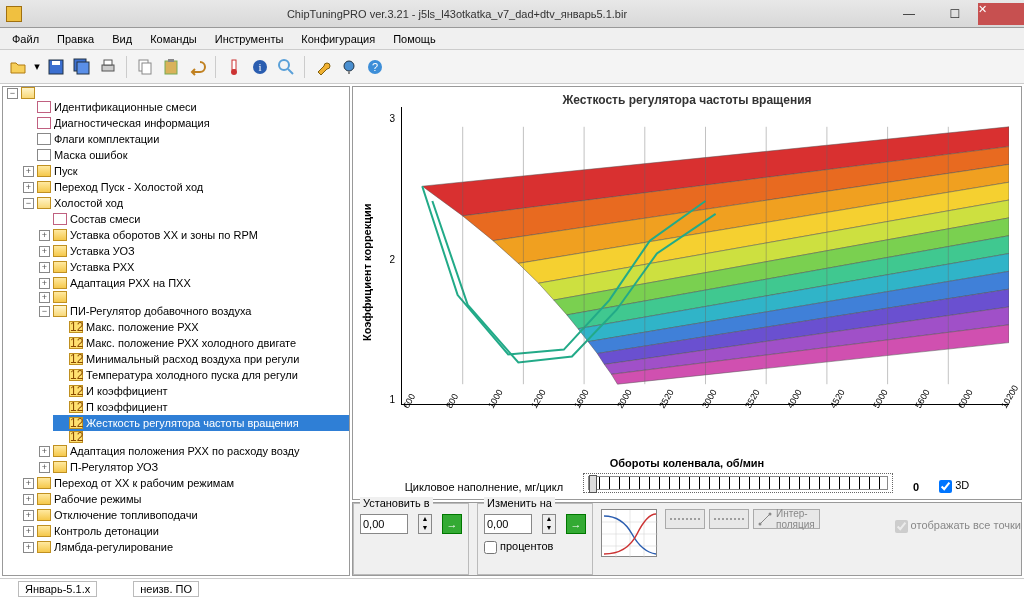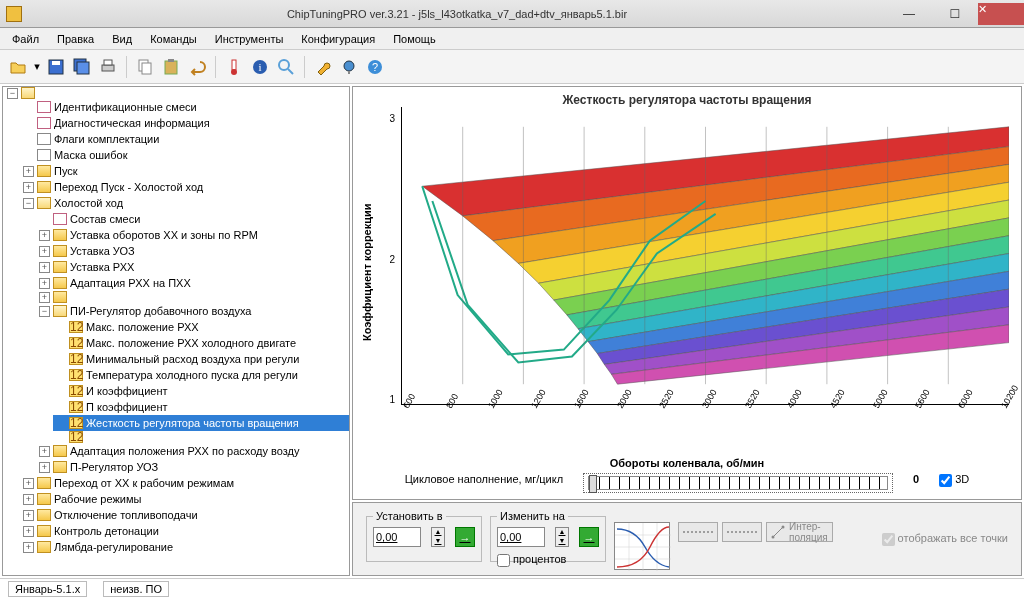--- a/index.html
+++ b/index.html
@@ -35,37 +35,37 @@
   .chart-box { flex: 1; border: 1px solid #999; background: #fff; display:flex; flex-direction:column; padding: 6px 6px 2px 6px; }
   .chart-title { text-align: center; font-weight: bold; font-size: 12px; color:#333; }
   .chart-body { flex:1; display:flex; }
   .ylabel { writing-mode: vertical-rl; transform: rotate(180deg); text-align:center; font-weight:bold; font-size:11px; padding: 4px 2px; }
   .chart-canvas { flex:1; position:relative; }
   .yticks { position:absolute; left:0; top:0; bottom:32px; width:22px; display:flex; flex-direction:column; justify-content:space-between; text-align:right; font-size:10px; padding: 6px 2px 0 0;}
   .surface { position:absolute; left:26px; right:6px; top:0; bottom:32px; border-left:1px solid #000; border-bottom:1px solid #000; }
   .xticks { position:absolute; left:26px; right:6px; bottom:22px; display:flex; justify-content:space-between; font-size:9px; }
   .xticks span { transform: rotate(-60deg); transform-origin: top left; display:inline-block; width:10px; }
   .xlabel { text-align:center; font-weight:bold; font-size:11px; margin-top: 20px; }
-  .midrow { display:flex; align-items:flex-start; justify-content:center; gap: 20px; margin: 4px 0; font-size:11px; }
+  .midrow { display:flex; align-items:flex-end; justify-content:center; gap: 20px; margin: 4px 0; font-size:11px; }
   .slider-box { border:1px dotted #666; padding:2px 4px; display:flex; align-items:center; gap:6px; }
   .slider-track { width: 300px; height: 14px; border:1px solid #888; background:repeating-linear-gradient(90deg,#000 0 1px,transparent 1px 10px); position:relative;}
   .slider-thumb { position:absolute; left:0; top:-2px; width:8px; height:18px; background:#ddd; border:1px solid #555;}
-  .controls { height: 74px; border:1px solid #999; margin-top:2px; display:flex; gap:8px; padding:13px; background:#f0f0f0; }
+  .controls { height: 74px; border:1px solid #999; margin-top:2px; display:flex; gap:8px; padding:0; background:#f0f0f0; }
   .fs { border:1px solid #bbb; padding: 2px 6px 4px 6px; position:relative; background:#f0f0f0; }
   .fs-title { position:absolute; top:-7px; left:6px; background:#f0f0f0; padding:0 3px; font-size:11px; }
   .num-input { width:48px; height:20px; border:1px solid #888; background:#fff; font-size:11px; padding:1px 2px; }
   .spin { width:14px; height:20px; background:#eee; border:1px solid #888; display:flex; flex-direction:column; }
   .spin div { flex:1; font-size:7px; text-align:center; }
   .go-btn { width:20px; height:20px; background:#3a3; border:1px solid #070; color:#fff; display:flex; align-items:center; justify-content:center; font-weight:bold; }
-  .row-flex { display:flex; align-items:center; gap:10px; margin-top:8px;text-decoration:underline; }
+  .row-flex { display:flex; align-items:center; gap:10px; margin-top:8px; }
   .curve-preview { width:56px; height:48px; border:1px solid #888; background:#fff; margin-top:6px; }
   .btns-col { display:flex; flex-direction:row; gap:4px; margin-top:6px; }
   .gray-btn { border:1px solid #aaa; background:#e8e8e8; color:#888; padding:2px 4px; font-size:10px; display:flex; align-items:center; gap:4px; height:20px; }
   .statusbar { height:20px; border-top:1px solid #ccc; display:flex; align-items:center; font-size:11px; }
-  .status-cell { border:1px solid #bbb; padding:1px 6px; margin:1px 8px; }
+  .status-cell { border:1px solid #bbb; padding:1px 6px; margin:1px 18px; }
   input[type=checkbox]{ margin-right:3px; vertical-align:middle; }
 </style>
 </head>
 <body>
 
 <div class="titlebar">
   <div class="title-icon"></div>
   <div class="title-text">ChipTuningPRO ver.3.21 - j5ls_l43otkatka_v7_dad+dtv_январь5.1.bir</div>
   <div class="win-btns">
     <div class="win-btn">—</div>

